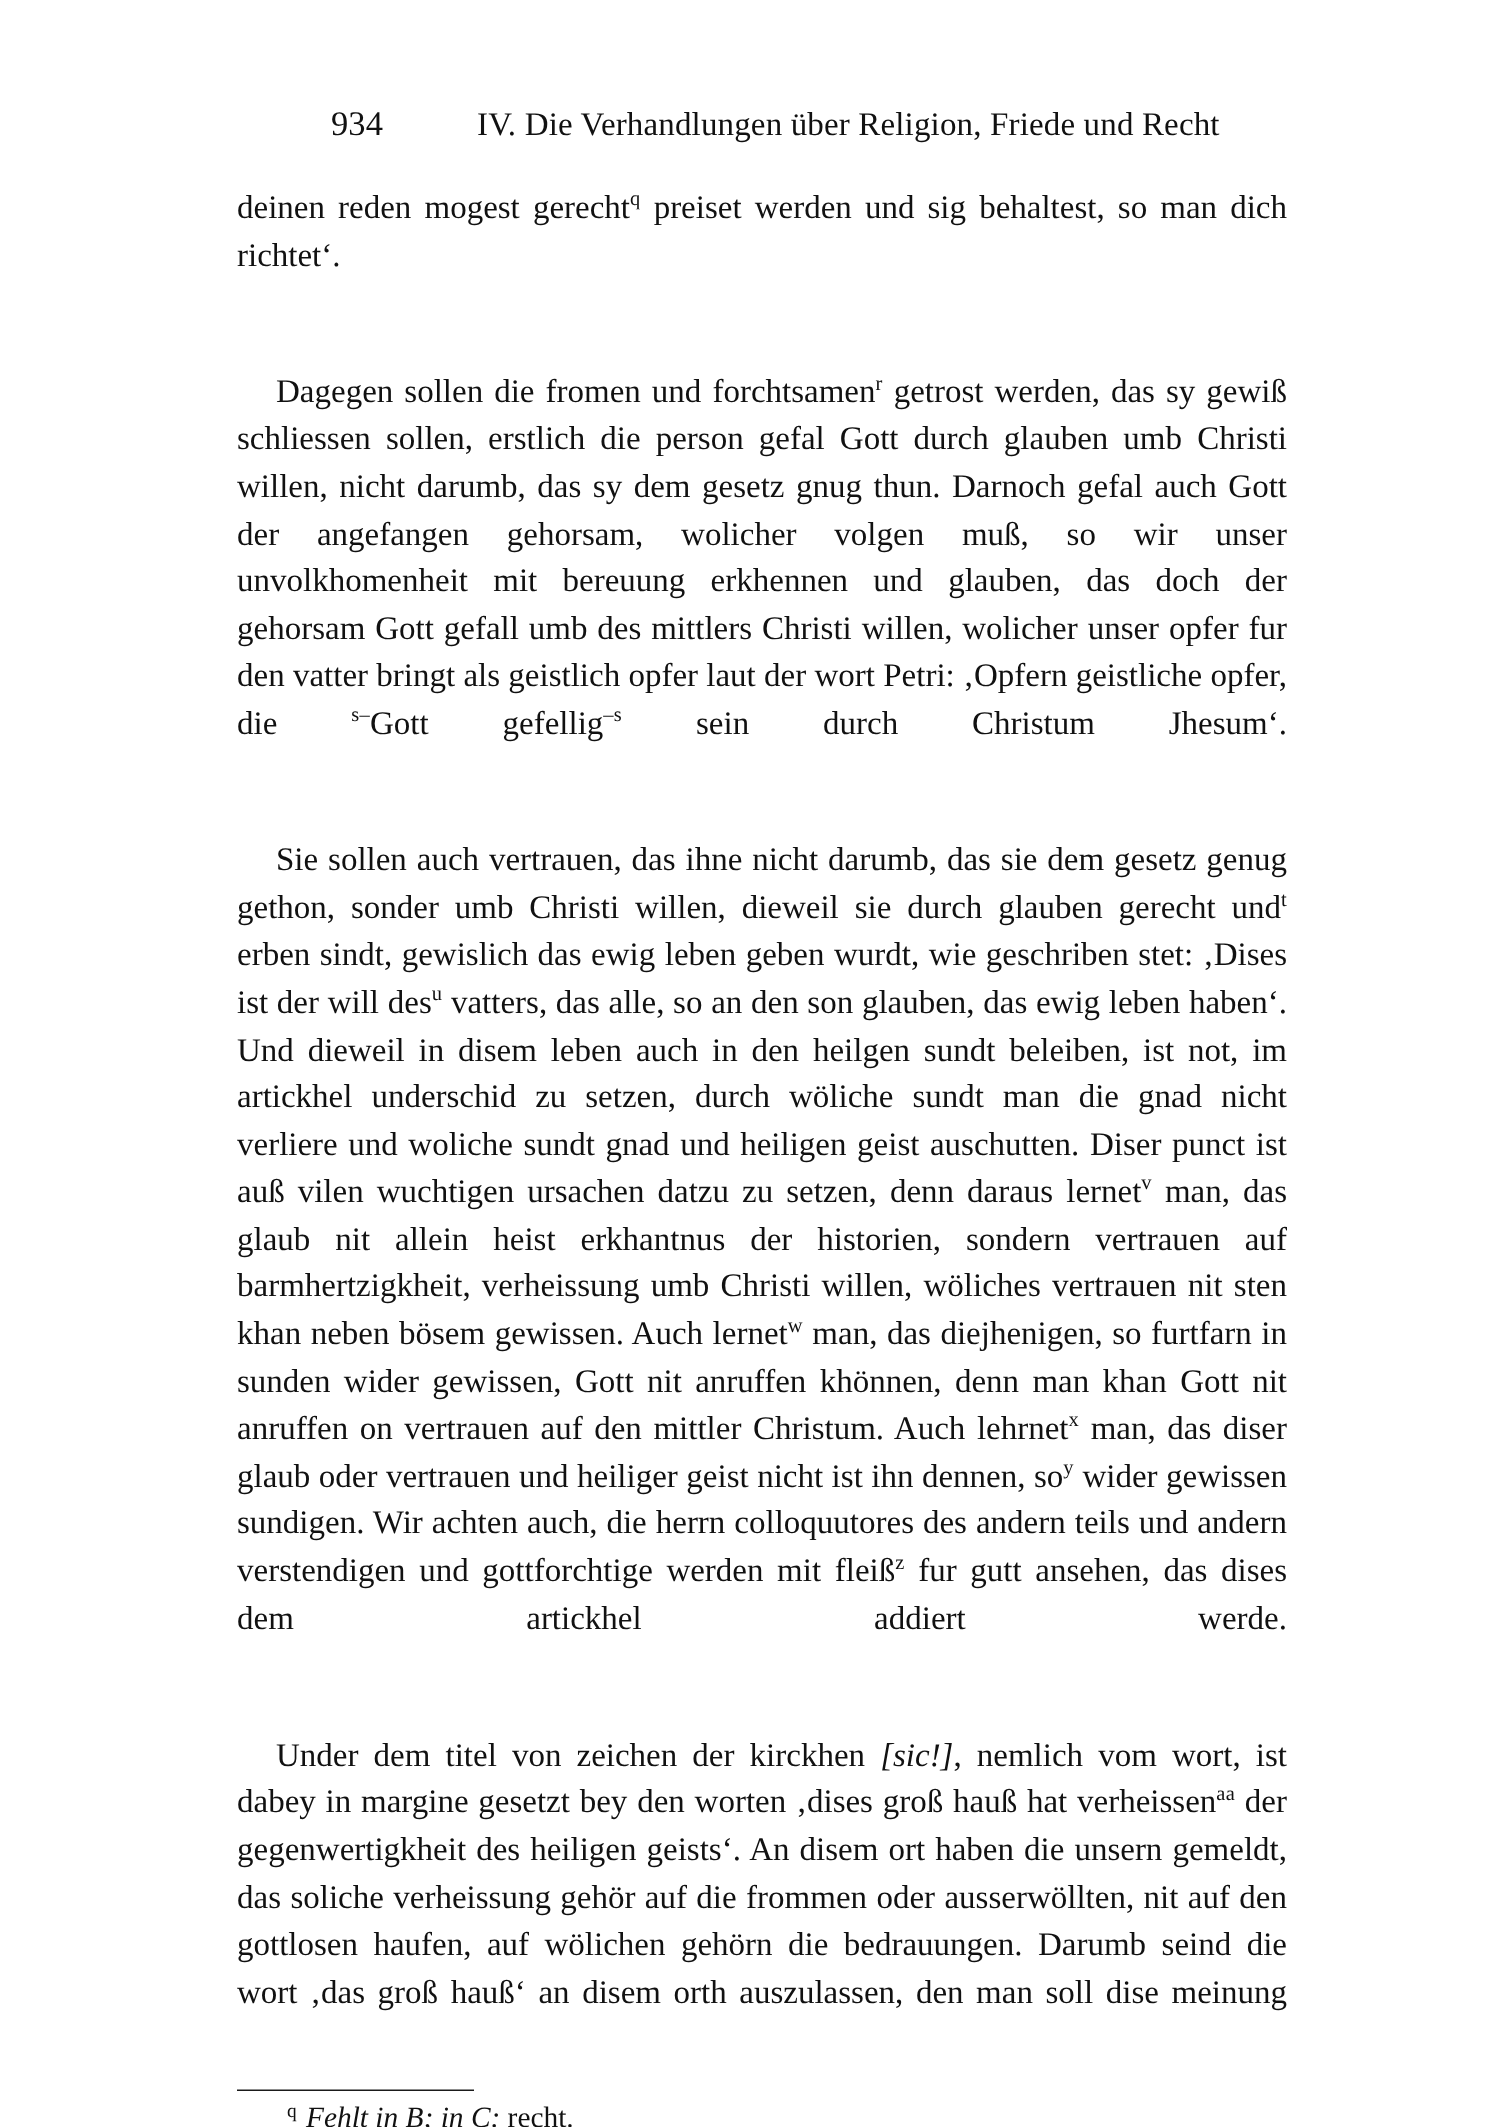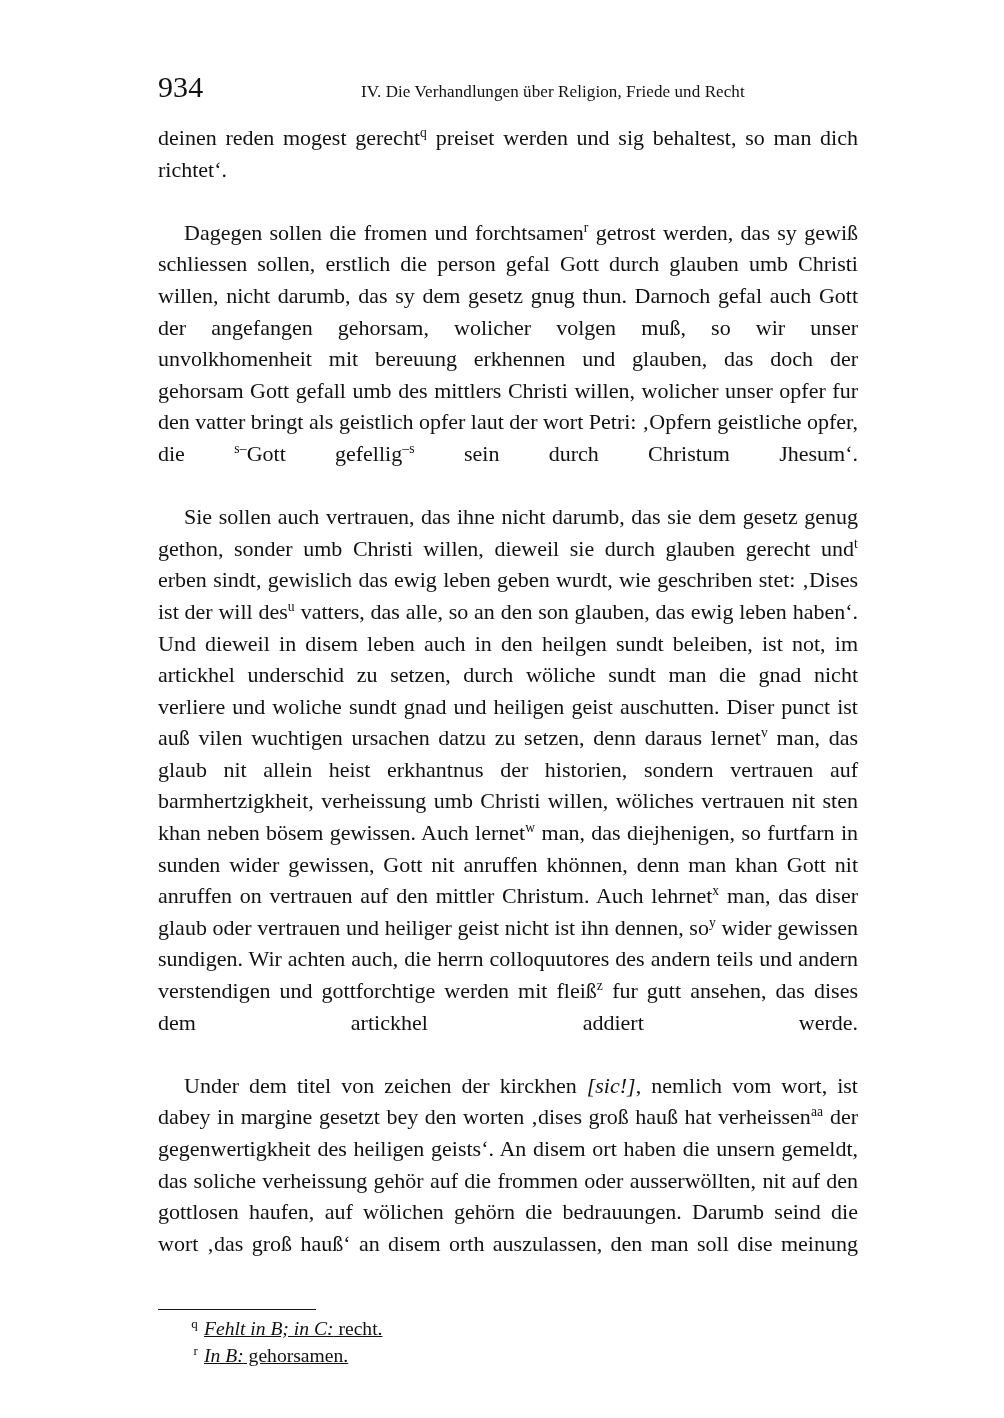--- a/index.html
+++ b/index.html
@@ -31,42 +31,43 @@
   .runhead {
     display: flex;
     align-items: baseline;
     font-size: 20px;
     height: 34px;
     letter-spacing: .1px;
   }
   .runhead .folio {
     width: 160px;
     flex: 0 0 160px;
-    font-size: 30px;
+    font-size: 23px;
+    text-align: center;
   }
   .runhead .title {
-    font-size: 17px;
-    margin-left: 43px;
+    font-size: 22px;
   }
 
   
   .body {
     margin-top: 18px;
     font-size: 22px;
     line-height: 31.6px;
     text-align: justify;
     text-justify: inter-word;
     hyphens: none;
   }
   .body p {
     margin: 0;
     text-indent: 0;
   }
   .body p.ind {
     text-indent: 26px;
+    margin-top: 28px;
   }
   
   .body p::after {
     content: "";
     display: inline-block;
     width: 100%;
   }
   sup.note {
     font-size: 0.62em;
     vertical-align: super;

